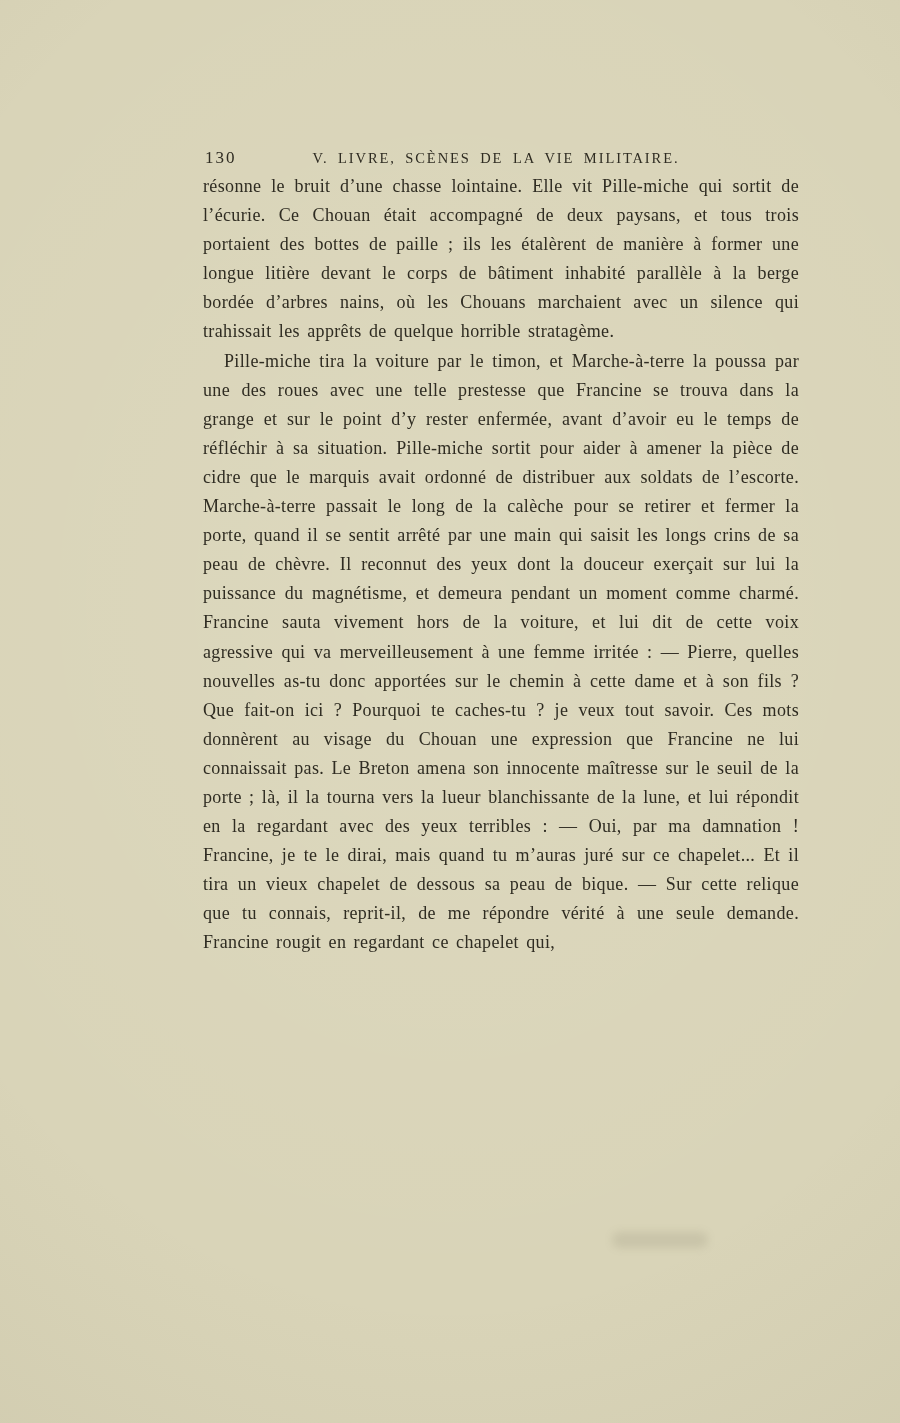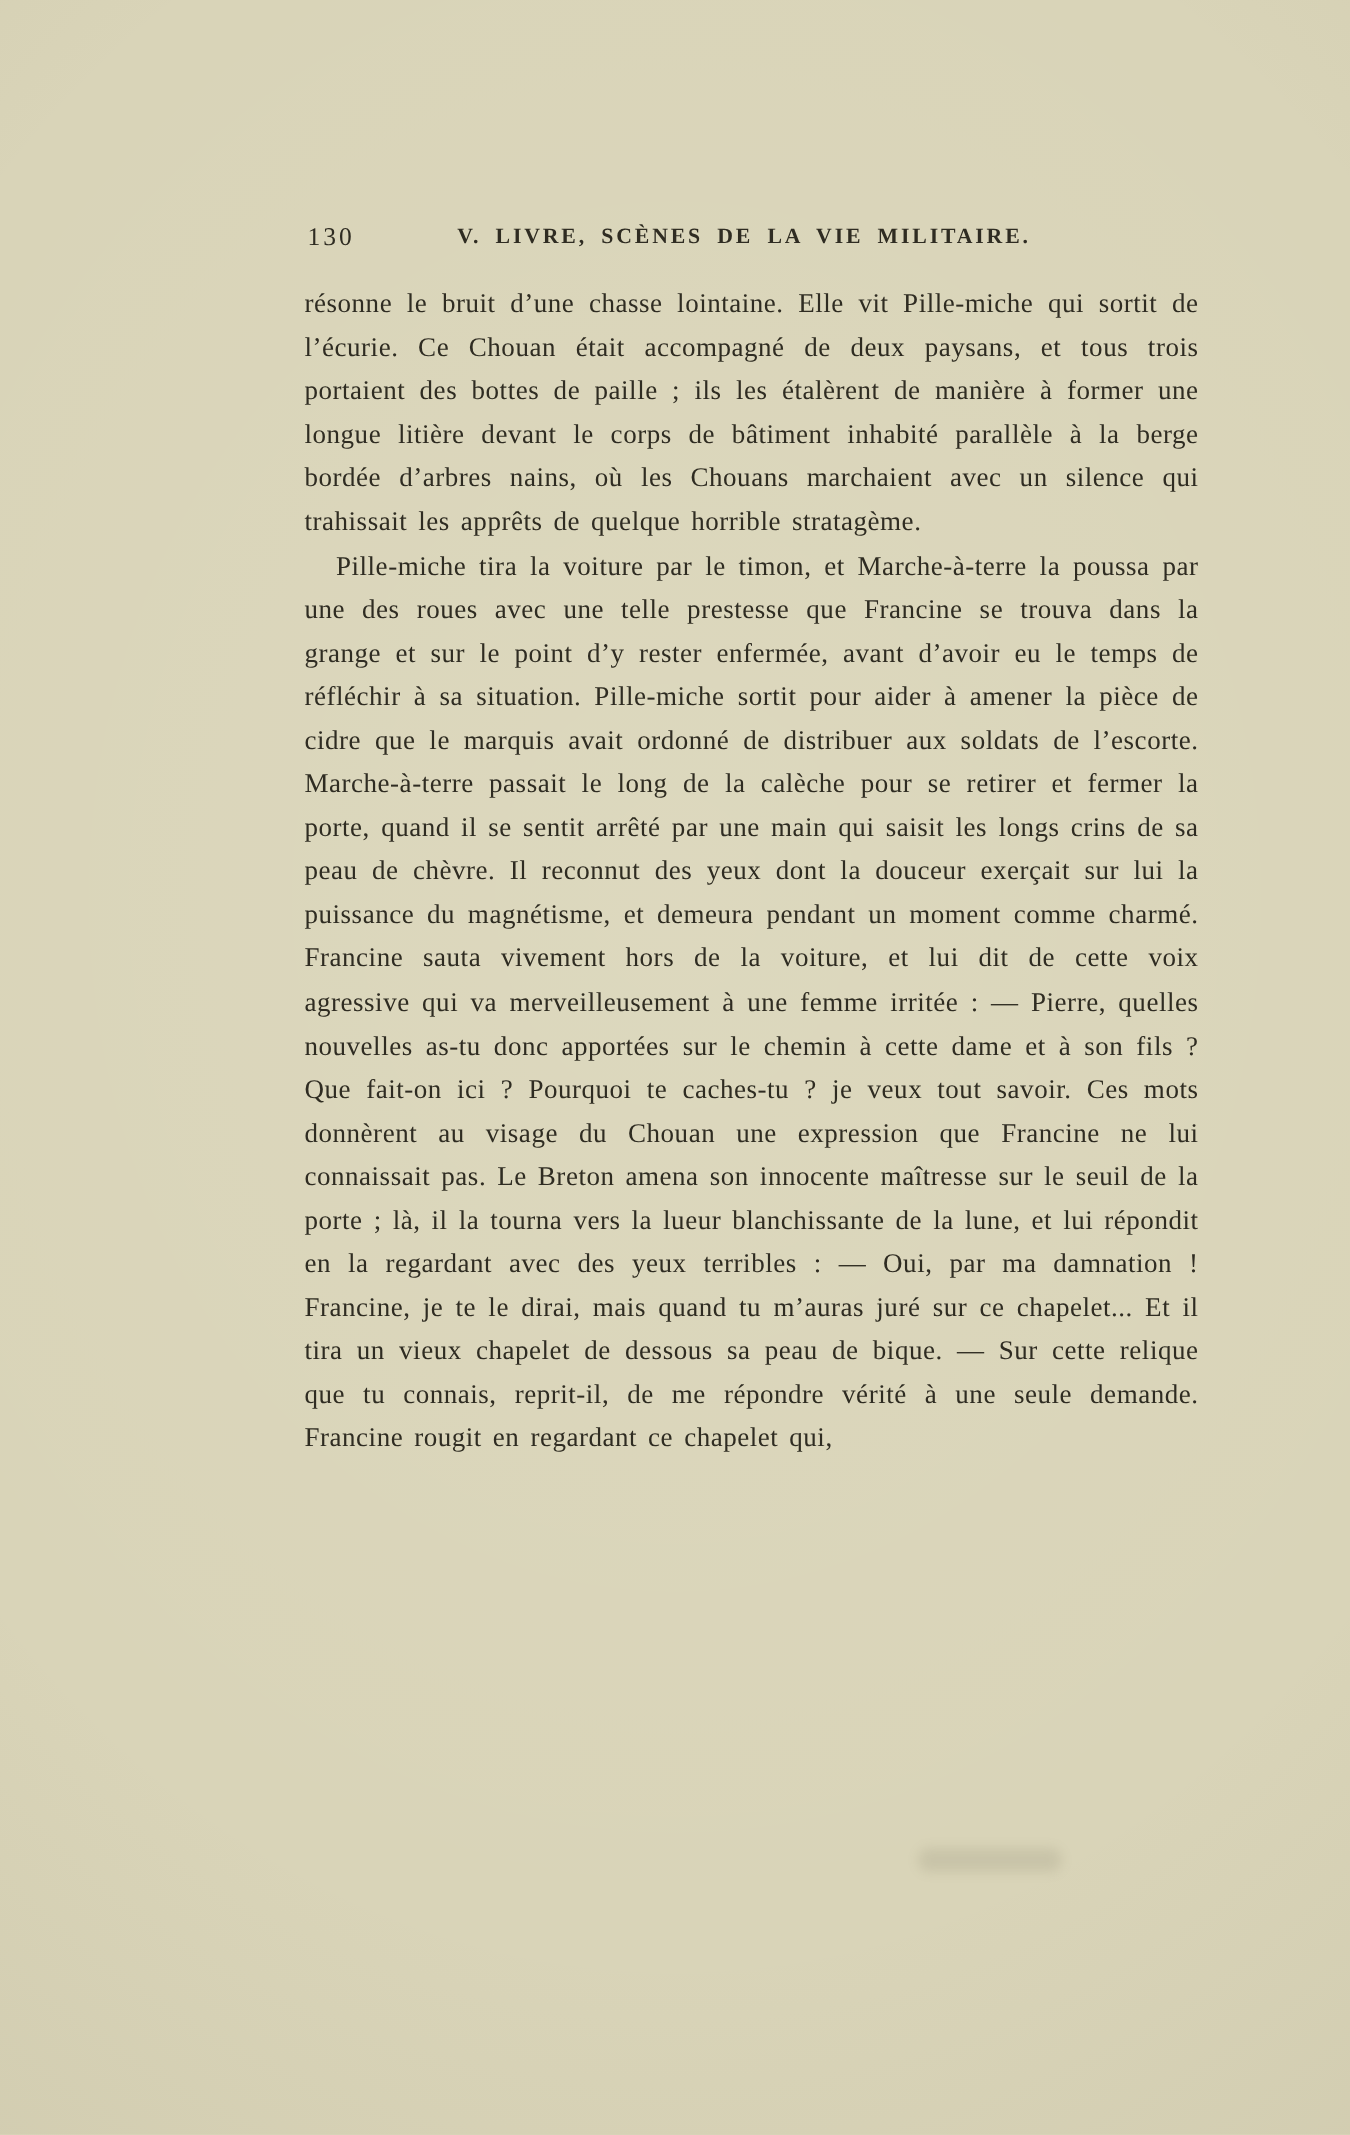--- a/index.html
+++ b/index.html
@@ -41,31 +41,30 @@
     font-size: 17px;
     letter-spacing: 2px;
   }
   .running-title {
     position: absolute;
     left: 0;
     right: 10px;
     top: 2px;
     text-align: center;
     font-size: 14.5px;
-    font-weight: bold;
+    font-weight: normal;
     letter-spacing: 1.9px;
     word-spacing: 4px;
   }
   .body-text {
     font-size: 18px;
     line-height: 29.1px;
     text-align: justify;
     letter-spacing: 0.35px;
     word-spacing: 2.5px;
-    margin-top: 16px;
   }
   .body-text p.para {
     margin: 0;
   }
   .body-text p.para.indent {
     text-indent: 21px;
   }
   .body-text .em {
   }
   

